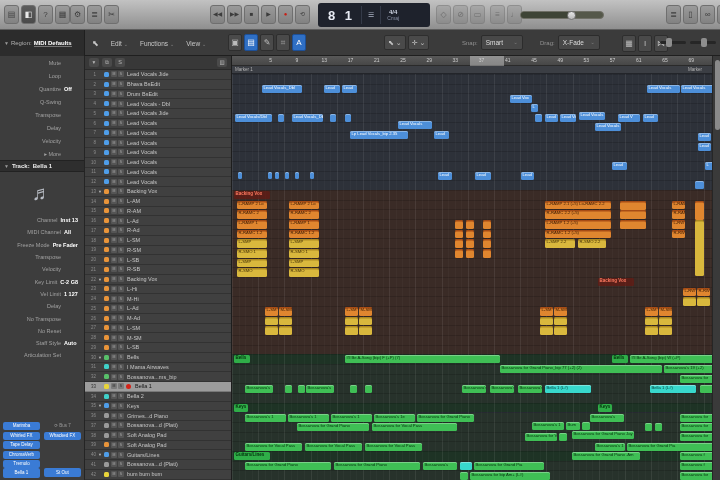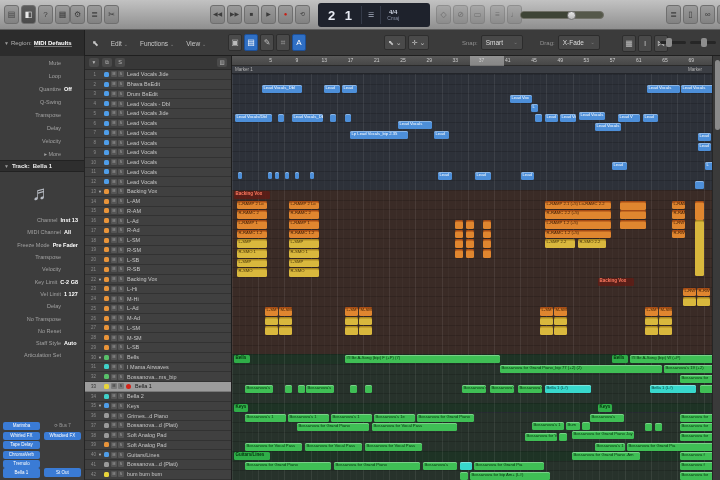--- a/index.html
+++ b/index.html
@@ -142,21 +142,21 @@
     </div>
   <div class="tgroup" style="left:210px">
       <div class="tbtn" style="font-size: 6px;"><span>◀◀</span></div>
       <div class="tbtn" style="font-size: 6px;"><span>▶▶</span></div>
       <div class="tbtn" style="font-size: 6px;"><span>■</span></div>
       <div class="tbtn" style="font-size: 6px;"><span>▶</span></div>
       <div class="tbtn" style="font-size: 6px;"><span class="rec">●</span></div>
       <div class="tbtn" style="font-size: 6px;"><span>⟲</span></div>
     </div>
   <div class="lcd">
-    <div class="lcd-pos">2 1</div>
+    <div class="lcd-pos">8 1</div>
     <div class="lcd-cell">
       <div class="lcd-grid">☰</div>
     </div>
     <div class="lcd-cell">
       <div class="big">4/4</div>
       <div class="small">Cmaj</div>
     </div>
   </div>
   <div class="tgroup" style="left:436px">
       <div class="tbtn faded">◇</div>

